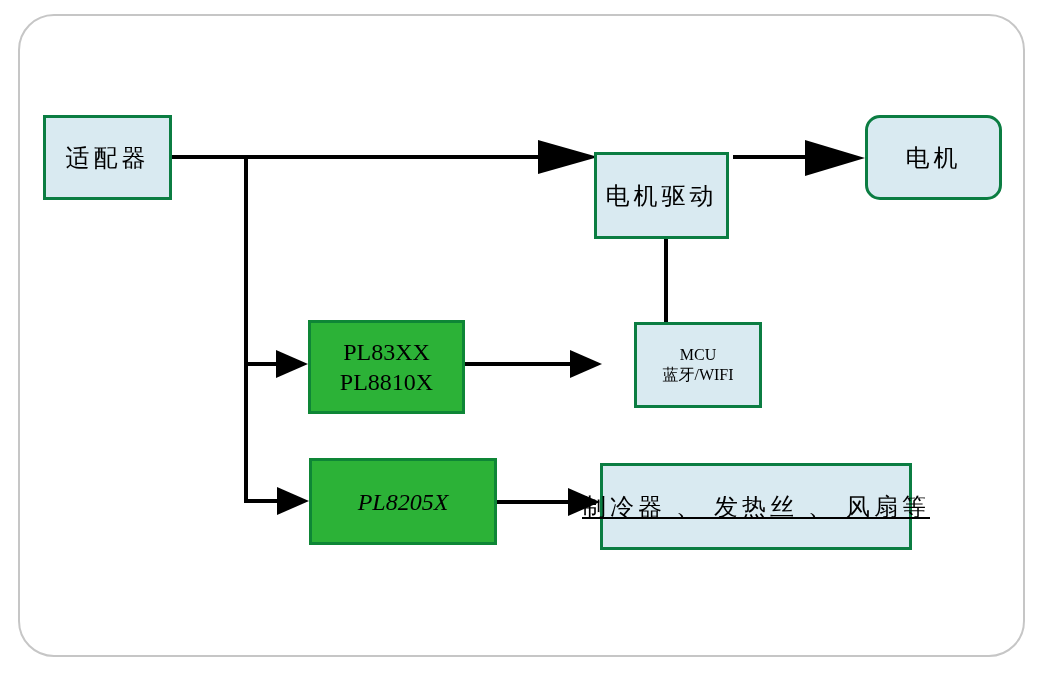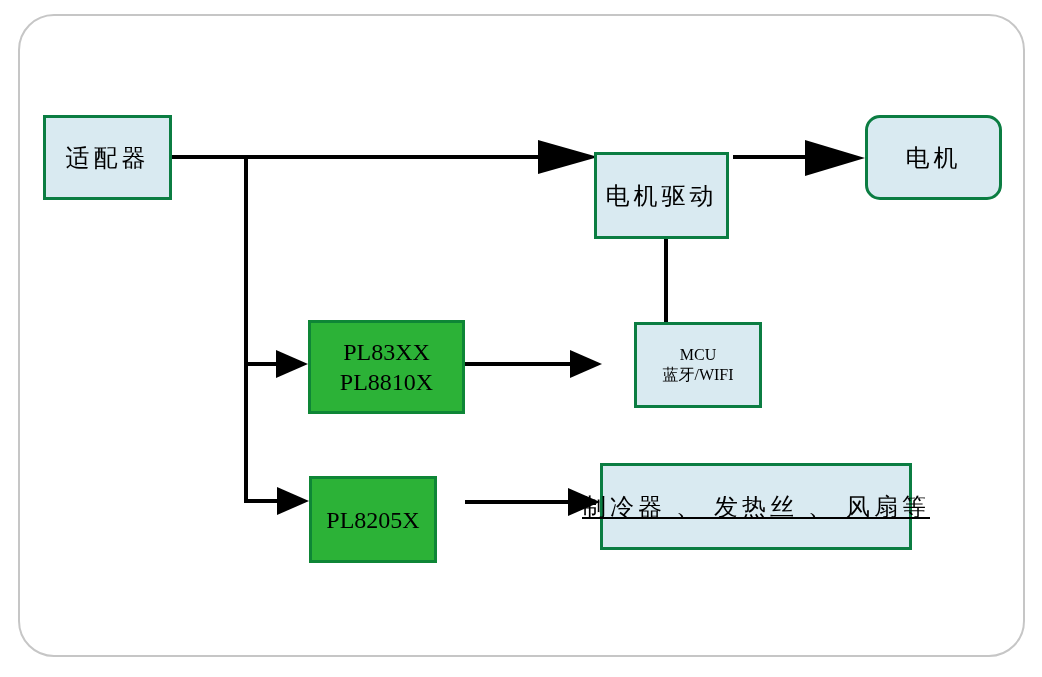--- a/index.html
+++ b/index.html
@@ -44,21 +44,21 @@
   .arrow.right{border-left-color:var(--line-color);}
   .arrow.big{border-width:17px 0 17px 60px;}
   .arrow.small{border-width:14px 0 14px 32px;}
 
   
   #n-adapter    {left:43px;  top:115px; width:129px; height:85px;}
   #n-motordrive {left:594px; top:115px; width:135px; height:87px;margin-top:37px;}
   #n-motor      {left:865px; top:115px; width:137px; height:85px;border-radius:15px;}
   #n-pl83xx     {left:308px; top:320px; width:157px; height:94px;}
   #n-mcu        {left:602px; top:322px; width:128px; height:86px; font-size:16px;margin-left:32px;}
-  #n-pl8205x    {left:309px; top:476px; width:128px; height:87px;}
+  #n-pl8205x    {left:309px; top:458px; width:188px; height:87px;font-style:italic;}
   #n-loads      {left:600px; top:463px; width:312px; height:87px;text-decoration:underline;}
 
   
   #l-adapter-out   {left:172px; top:155px; width:366px; height:4px;}
   #a-motordrive-in {left:538px; top:140px;}
   #l-branch-v      {left:244px; top:155px; width:4px;  height:348px;}
   #l-branch-pl83   {left:244px; top:362px; width:32px; height:4px;}
   #a-pl83-in       {left:276px; top:350px;}
   #l-branch-pl82   {left:244px; top:499px; width:33px; height:4px;}
   #a-pl82-in       {left:277px; top:487px;}

